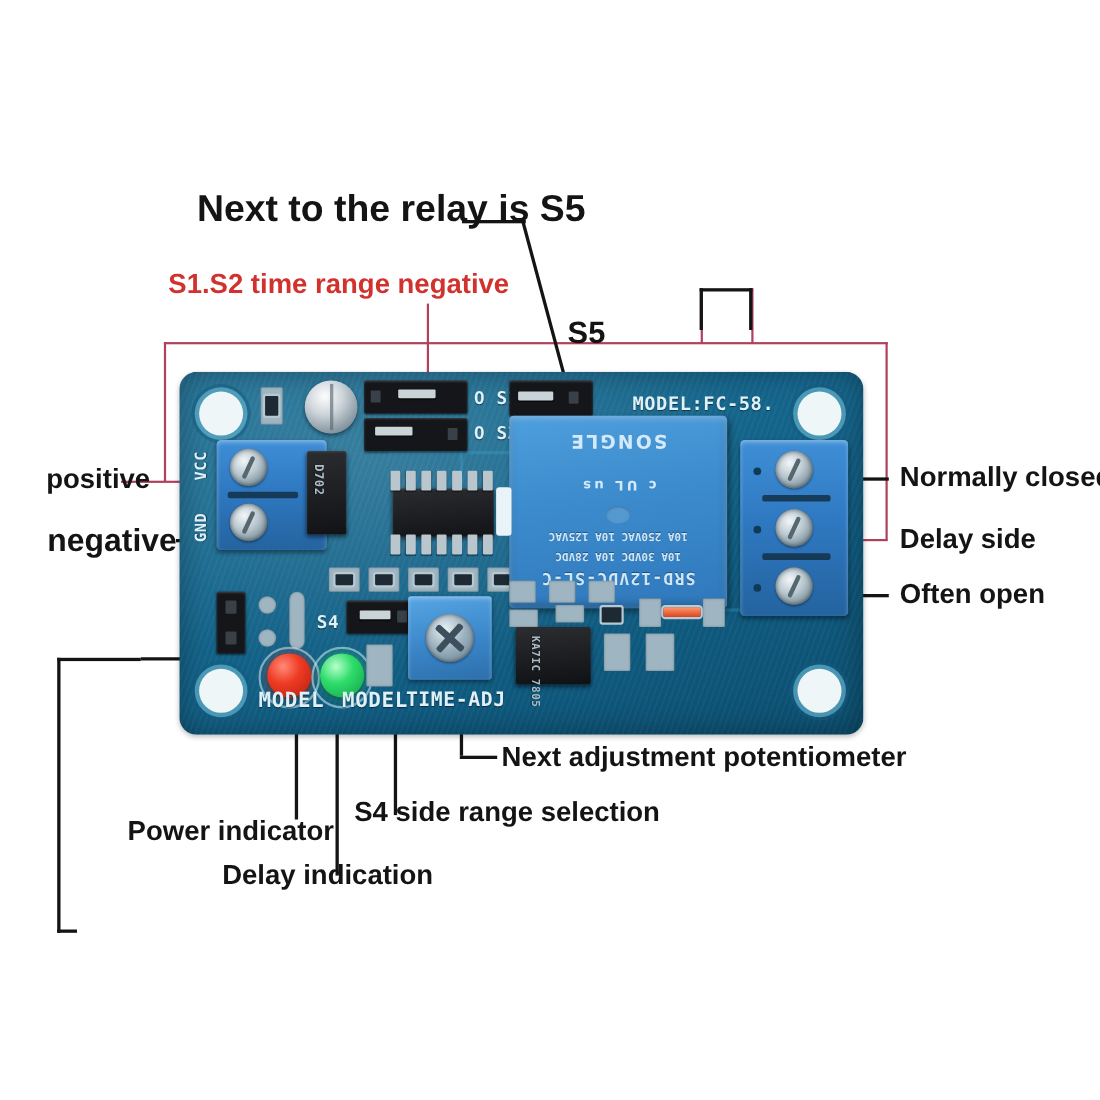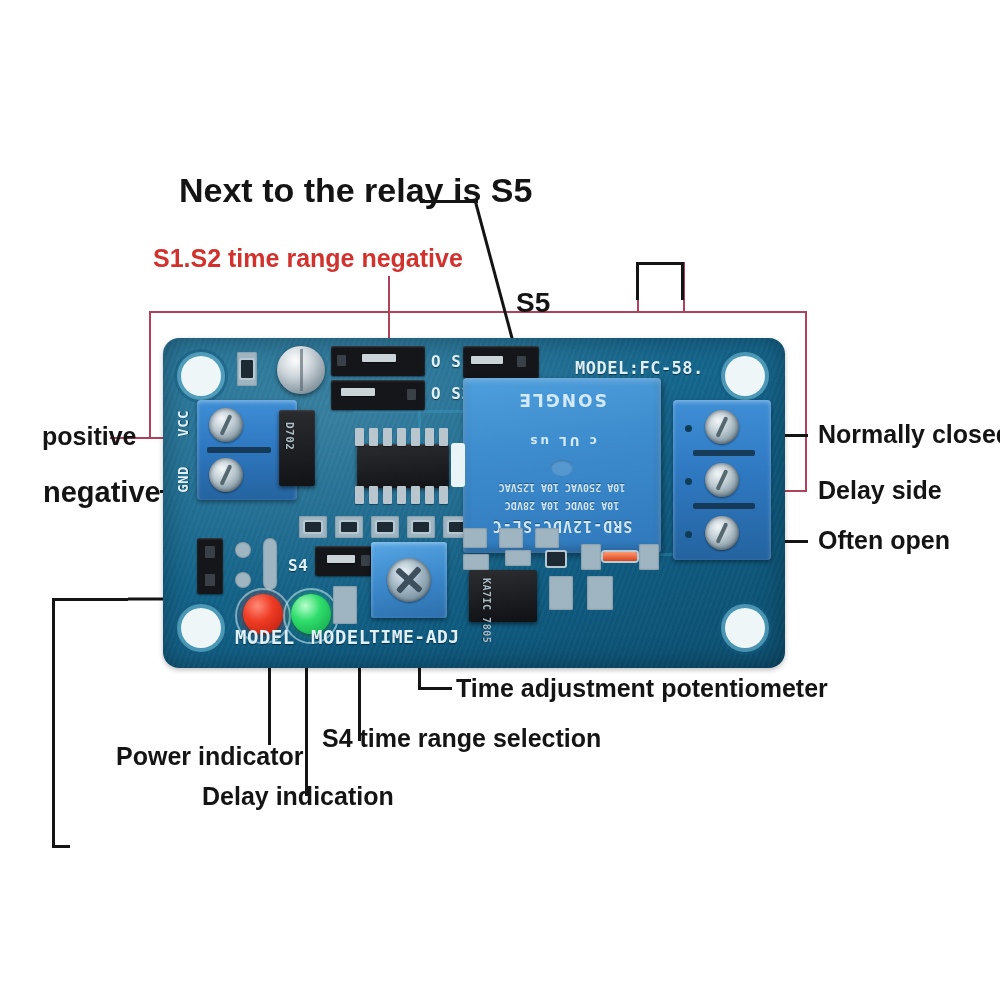--- a/index.html
+++ b/index.html
@@ -320,22 +320,22 @@
   <div class="lbl" style="left:42px;top:422px;font-size:25px;">positive</div>
 
   <div class="lbl" style="left:43px;top:475px;font-size:29px;">negative</div>
 
   <div class="lbl" style="left:818px;top:420px;font-size:25px;">Normally closed</div>
 
   <div class="lbl" style="left:818px;top:476px;font-size:25px;">Delay side</div>
 
   <div class="lbl" style="left:818px;top:526px;font-size:25px;">Often open</div>
 
-  <div class="lbl" style="left:456px;top:674px;font-size:25px;">Time adjustment potentiometer</div>
-
-  <div class="lbl" style="left:322px;top:724px;font-size:25px;">S4 time range selection</div>
+  <div class="lbl" style="left:456px;top:674px;font-size:25px;">Next adjustment potentiometer</div>
+
+  <div class="lbl" style="left:322px;top:724px;font-size:25px;">S4 side range selection</div>
 
   <div class="lbl" style="left:116px;top:742px;font-size:25px;">Power indicator</div>
 
   <div class="lbl" style="left:202px;top:782px;font-size:25px;">Delay indication</div>
 
 
 </div>
 
 </body></html>

